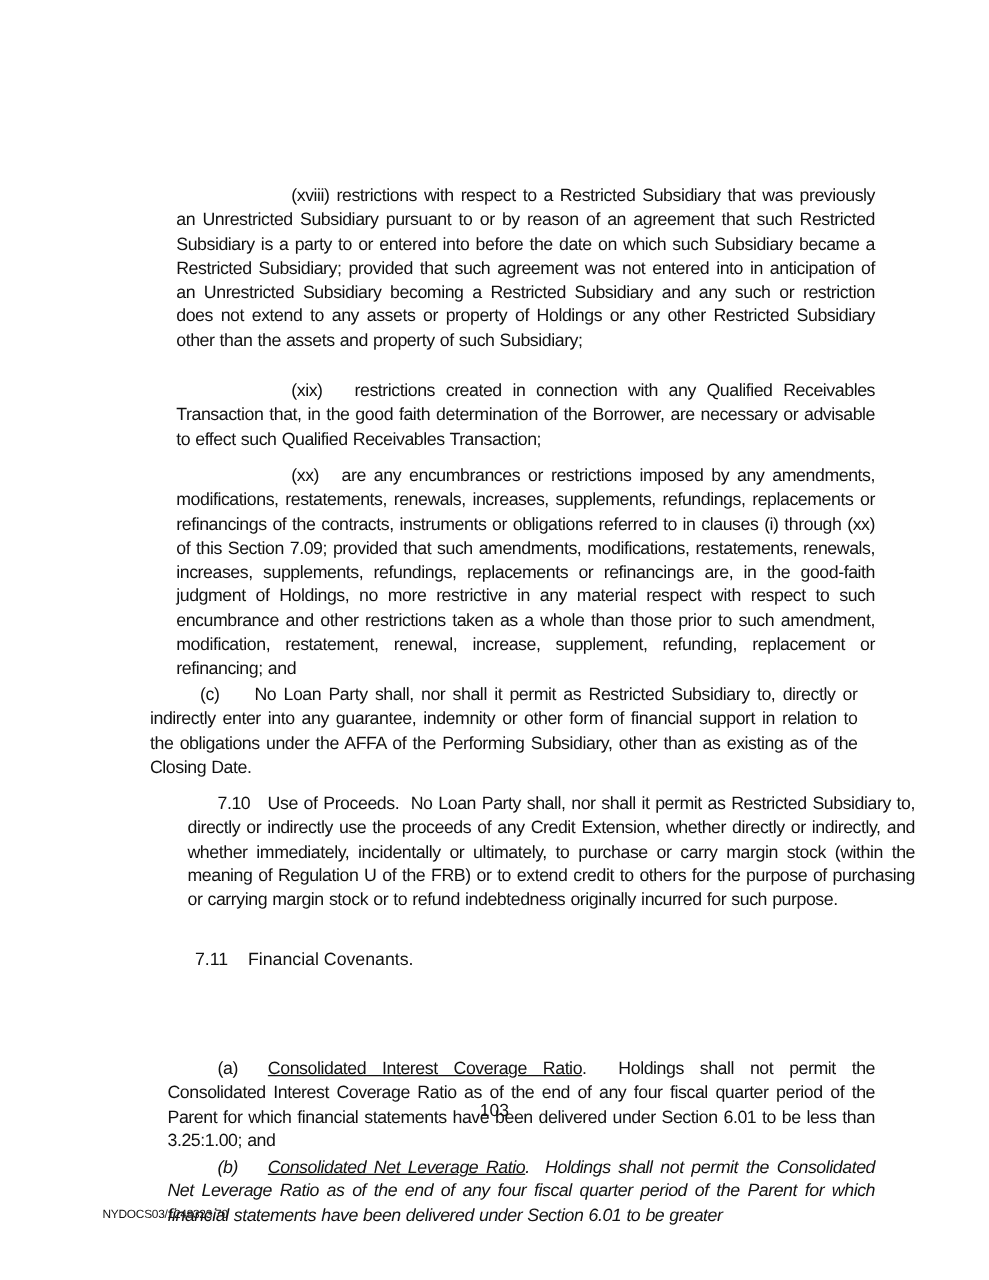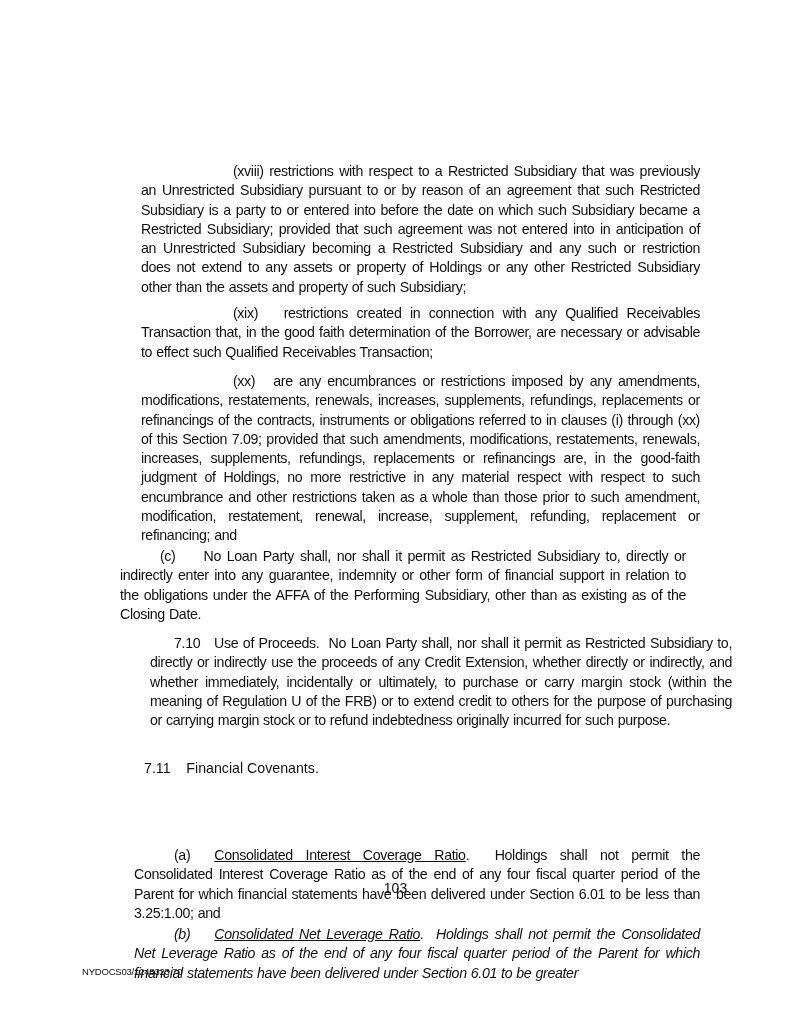--- a/index.html
+++ b/index.html
@@ -7,32 +7,32 @@
          font-family: "Liberation Sans", sans-serif; color: #111111; }
   .page { position: absolute; left: 0; top: 0; width: 791px; height: 1024px; }
   .para { position: absolute; font-size: 14.2px; line-height: 19.3px; text-align: justify;
           text-align-last: left; letter-spacing: -0.35px; word-spacing: 0.5px; }
   .ind1 { left: 141px; width: 559px; }
   .ind2 { left: 120px; width: 566px; }
   .ind3 { left: 118px; width: 582px; margin-left: 32px; }
   .ind4 { left: 134px; width: 566px; }
   .lead { display: inline-block; }
   .u { text-decoration: underline; }
-  .heading { position: absolute; font-size: 14.2px; line-height: 19px; left: 144px; top: 759px; }
+  .heading { position: absolute; font-size: 14.2px; line-height: 19px; left: 156px; top: 759px; }
   .pageno { position: absolute; left: 0; width: 791px; top: 880px; text-align: center; font-size: 14px; }
   .footer-title { position: absolute; left: 0; width: 791px; top: 951px; text-align: center; font-size: 11.2px; letter-spacing: -0.3px; }
   .docid { position: absolute; left: 82px; top: 966px; font-size: 9.5px; letter-spacing: -0.2px; }
 </style>
 </head>
 <body>
 
 <div class="page">
 
 
-  <div class="para ind1" style="top:162px;">
+  <div class="para ind1" style="top:148px;">
     <span class="lead" style="width:92px;"></span><span>(xviii)</span> <span>restrictions with respect to a Restricted Subsidiary that was previously an Unrestricted Subsidiary pursuant to or by reason of an agreement that such Restricted Subsidiary is a party to or entered into before the date on which such Subsidiary became a Restricted Subsidiary; provided that such agreement was not entered into in anticipation of an Unrestricted Subsidiary becoming a Restricted Subsidiary and any such or restriction does not extend to any assets or property of Holdings or any other Restricted Subsidiary other than the assets and property of such Subsidiary;</span>
   </div>
 
   <div class="para ind1" style="top:304px;">
     <span class="lead" style="width:92px;"></span><span>(xix)</span>&nbsp;&nbsp; <span>restrictions created in connection with any Qualified Receivables Transaction that, in the good faith determination of the Borrower, are necessary or advisable to effect such Qualified Receivables Transaction;</span>
   </div>
 
   <div class="para ind1" style="top:372px;">
     <span class="lead" style="width:92px;"></span><span>(xx)</span><span style="display:inline-block;width:18px;"></span><span>are any encumbrances or restrictions imposed by any amendments, modifications, restatements, renewals, increases, supplements, refundings, replacements or refinancings of the contracts, instruments or obligations referred to in clauses (i) through (xx) of this Section 7.09; provided that such amendments, modifications, restatements, renewals, increases, supplements, refundings, replacements or refinancings are, in the good-faith judgment of Holdings, no more restrictive in any material respect with respect to such encumbrance and other restrictions taken as a whole than those prior to such amendment, modification, restatement, renewal, increase, supplement, refunding, replacement or refinancing; and</span>
   </div>

